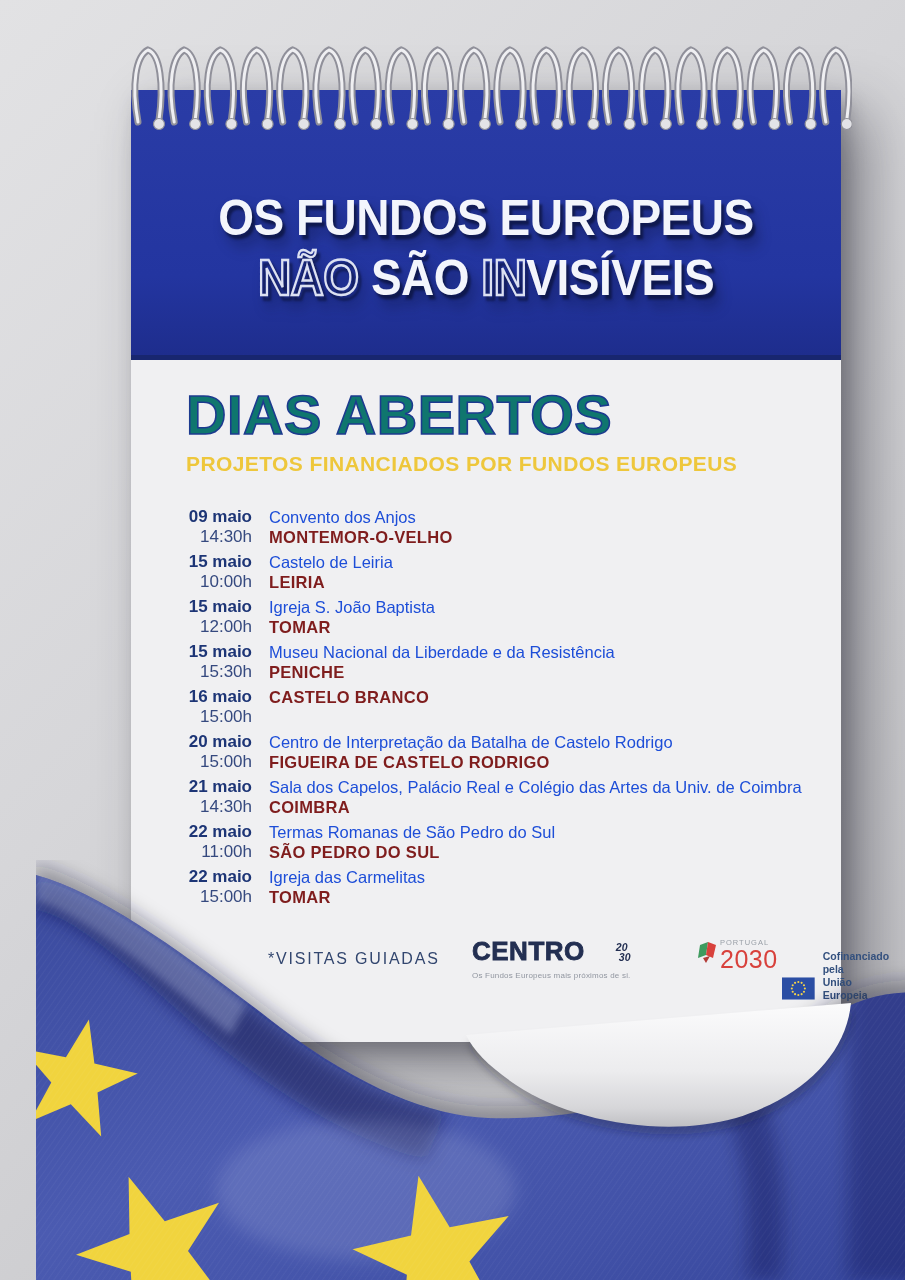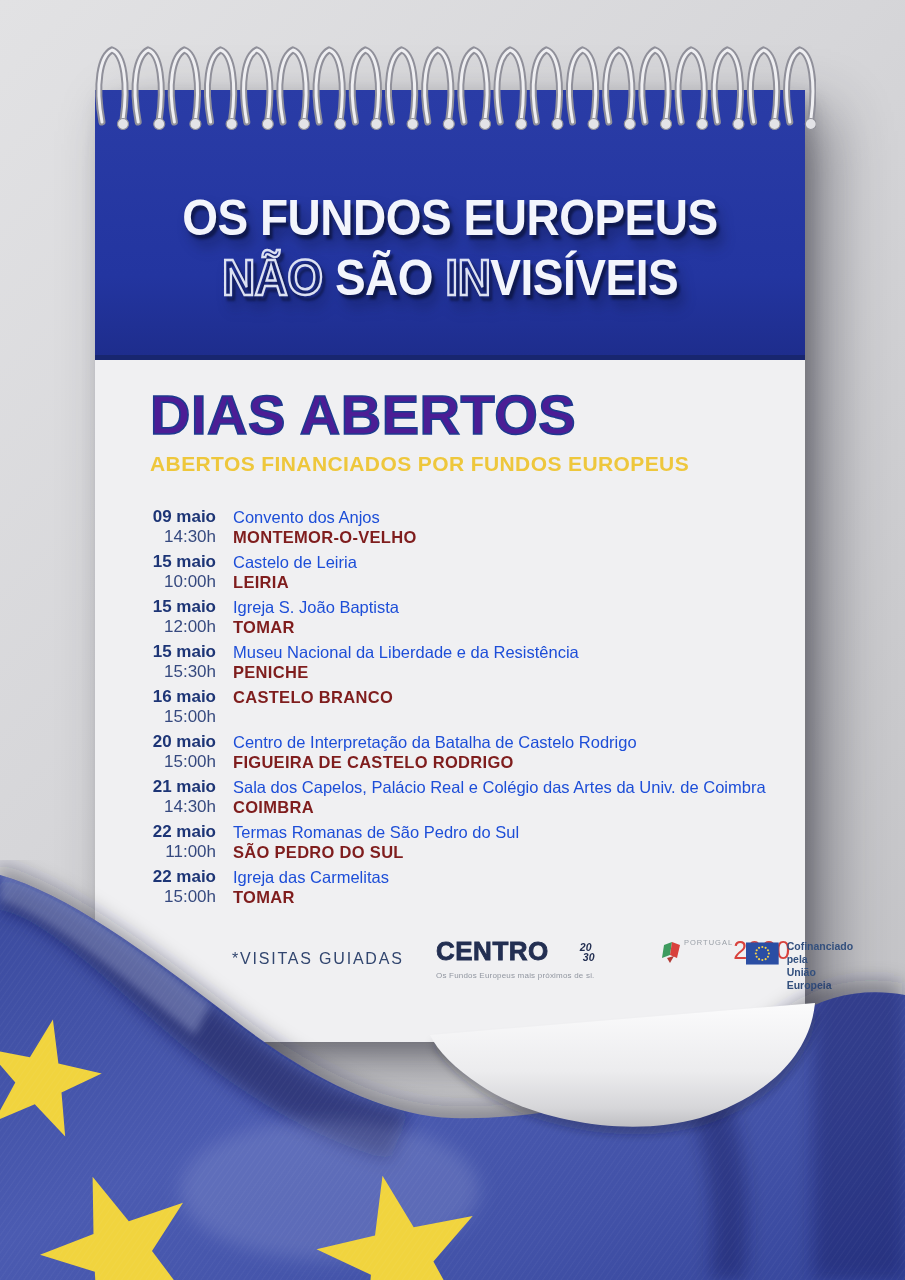--- a/index.html
+++ b/index.html
@@ -2,21 +2,21 @@
 <html><head>
 <meta charset="utf-8">
 <style>
   html,body{margin:0;padding:0;}
   body{
     width:905px;height:1280px;overflow:hidden;
     font-family:"Liberation Sans","DejaVu Sans",sans-serif;
     background:linear-gradient(135deg,#e2e2e4 0%,#d6d6d9 40%,#c9c9cc 75%,#bebec2 100%);
     position:relative;
   }
-  .stage{position:absolute;inset:0;overflow:hidden;}
+  .stage{position:absolute;inset:0;overflow:hidden;margin-left:36px;}
 
   
   .page{
     position:absolute;left:95px;top:90px;width:710px;height:952px;
     background:#f0f0f2;z-index:2;
     box-shadow:26px 22px 55px rgba(35,35,48,.45), 8px 10px 18px rgba(35,35,48,.25);
   }
   .band{
     position:absolute;left:0;top:0;width:100%;height:265px;
     background:linear-gradient(180deg,#2a3ca6 0%,#2335a0 70%,#1e2d8d 100%);
@@ -34,21 +34,21 @@
   .band-line2{top:160px;}
   .band-line2 .solid{color:#f3f5fc;}
   .band-line2 .outline{color:transparent;-webkit-text-stroke:2.2px #dce1f2;}
 
   
   .spiral{position:absolute;left:86px;top:24px;z-index:6;}
 
   
   .content{position:absolute;left:55px;top:295px;width:610px;}
   .title{
-    color:#4c1d95;font-size:56px;font-weight:bold;letter-spacing:0.5px;
+    color:#0f766e;font-size:56px;font-weight:bold;letter-spacing:0.5px;
     -webkit-text-stroke:1.6px #1c3a8f;line-height:60px;
   }
   .subtitle{
     margin-top:7px;color:#eec73c;font-size:21px;font-weight:bold;letter-spacing:0.4px;
     white-space:nowrap;
   }
   .events{margin-top:31px;}
   .event-row{display:flex;gap:17px;margin-bottom:5px;}
   .ev-left{width:66px;flex:0 0 66px;text-align:right;line-height:20px;font-size:17px;}
   .ev-date{color:#1d3576;font-weight:bold;}
@@ -64,43 +64,43 @@
   }
   .centro{position:absolute;left:341px;top:0;}
   .centro-top{display:flex;align-items:center;justify-content:space-between;}
   .centro-name{color:#232f52;font-size:26px;font-weight:bold;letter-spacing:0.5px;-webkit-text-stroke:0.8px #232f52;}
   .centro-years{display:flex;flex-direction:column;margin-left:3px;line-height:10px;font-style:italic;}
   .centro-years span{color:#232f52;font-size:10.5px;font-weight:bold;}
   .centro-years span:last-child{padding-left:3px;}
   .centro-tagline{margin-top:4px;color:#9196a0;font-size:8px;letter-spacing:0.2px;}
   .pt2030{position:absolute;left:567px;top:2px;display:flex;align-items:flex-start;}
   .pt-icon{margin-top:2px;}
-  .pt-text{margin-left:2px;display:flex;flex-direction:row;}
+  .pt-text{margin-left:2px;display:flex;flex-direction:column;}
   .pt-label{color:#9aa0a8;font-size:7.5px;letter-spacing:1px;}
   .pt-year{color:#d8413c;font-size:25px;line-height:24px;letter-spacing:0.5px;text-align:center;}
-  .eu{position:absolute;left:651px;top:4px;display:flex;align-items:flex-start;}
+  .eu{position:absolute;left:651px;top:14px;display:flex;align-items:flex-end;}
   .eu-text{margin-left:8px;color:#33507e;font-size:10.5px;font-weight:bold;line-height:13px;}
 
   
   .flag{position:absolute;left:0;top:860px;z-index:5;}
 </style>
 </head>
 <body>
 
 <div class="stage">
 
   <div class="page">
     <div class="band">
       <div class="band-line band-line1">OS FUNDOS EUROPEUS</div>
       <div class="band-line band-line2" id="band-line2"><span class="outline">NÃO </span><span class="solid">SÃO </span><span class="outline">IN</span><span class="solid">VISÍVEIS</span></div>
     </div>
 
     <div class="content">
       <div class="title">DIAS ABERTOS</div>
-      <div class="subtitle">ABERTOS FINANCIADOS POR FUNDOS EUROPEUS</div>
+      <div class="subtitle">PROJETOS FINANCIADOS POR FUNDOS EUROPEUS</div>
       <div class="events" id="events">
           <div class="event-row">
             <div class="ev-left">
               <div class="ev-date">09 maio</div>
               <div class="ev-time">14:30h</div>
             </div>
             <div class="ev-right">
               <div class="ev-venue">Convento dos Anjos</div>
               <div class="ev-city">MONTEMOR-O-VELHO</div>
             </div>

